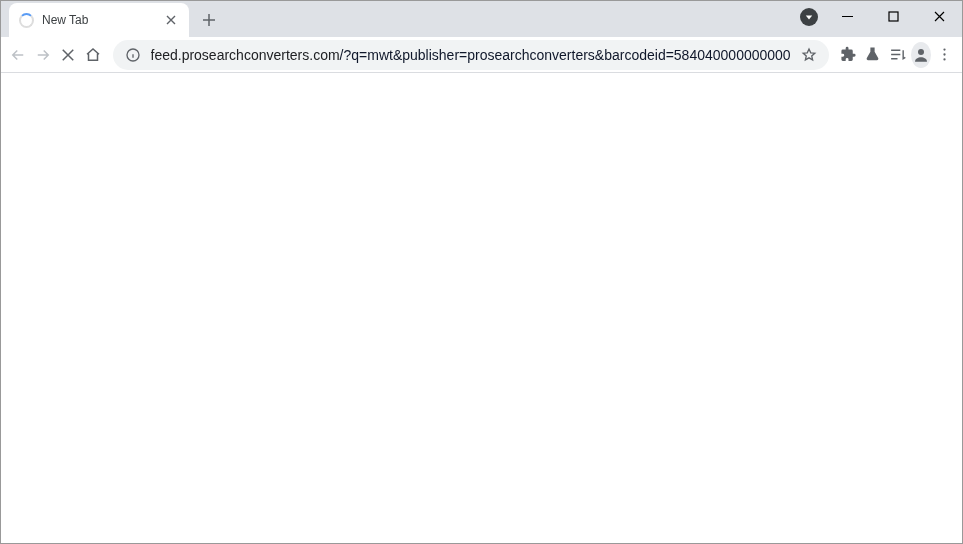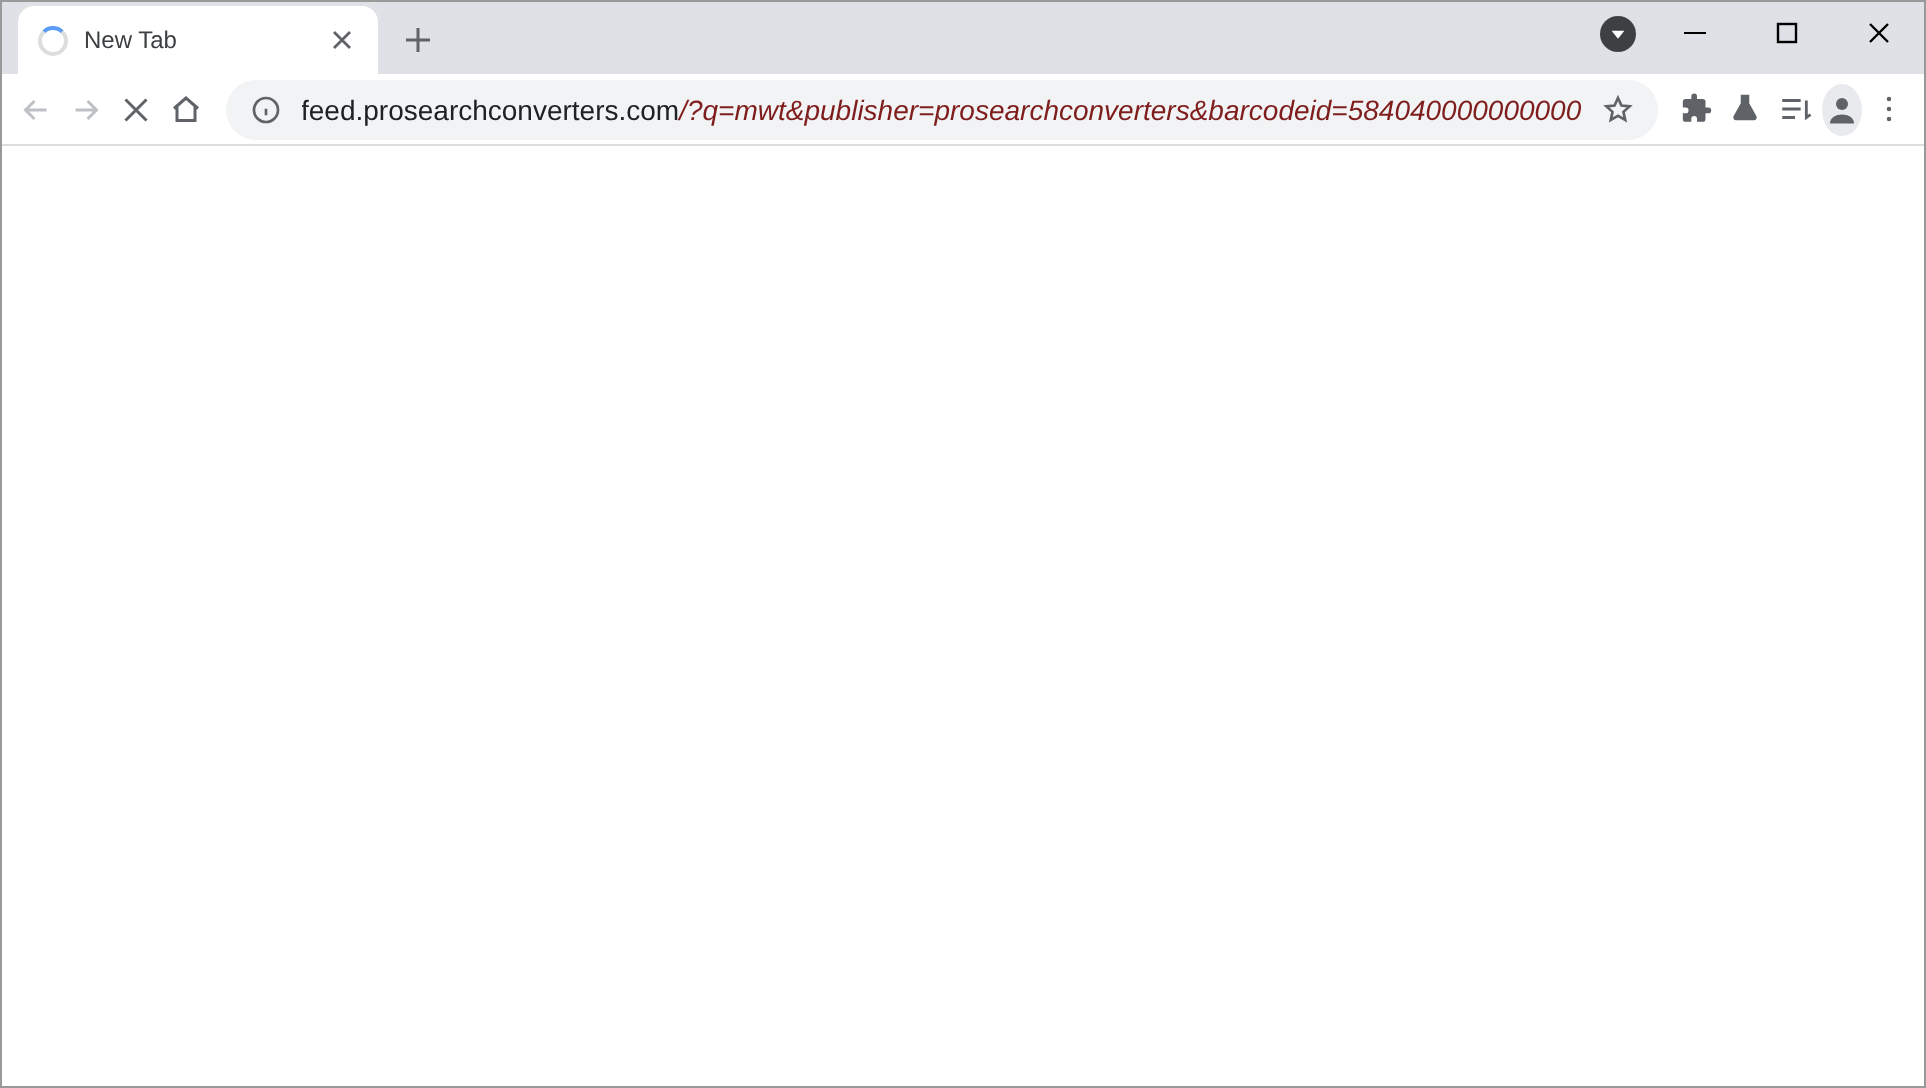--- a/index.html
+++ b/index.html
@@ -20,21 +20,21 @@
 .win-btn svg { width: 11px; height: 11px; }
 .ext-dot { position: absolute; right: 144px; top: 7px; width: 18px; height: 18px; background: #3c4043; border-radius: 50%; display: flex; align-items: center; justify-content: center; }
 .ext-dot svg { width: 8px; height: 8px; fill: #fff; }
 .toolbar { height: 36px; background: #fff; border-bottom: 1px solid #dadce0; display: flex; align-items: center; padding: 0 6px; gap: 2px; }
 .nav-btn { width: 30px; height: 30px; display: flex; align-items: center; justify-content: center; color: #5f6368; cursor: pointer; border-radius: 50%; }
 .nav-btn.disabled { color: #bdc1c6; cursor: default; }
 .nav-btn svg { width: 18px; height: 18px; }
 .omnibox { flex: 1; height: 30px; background: #f1f3f4; border-radius: 15px; display: flex; align-items: center; padding: 0 12px; margin: 0 6px; gap: 10px; }
 .omnibox .info { width: 16px; height: 16px; color: #5f6368; flex-shrink: 0; }
 .omnibox .url { font-size: 14px; color: #202124; white-space: nowrap; overflow: hidden; flex: 1; }
-.omnibox .url .path { color: #7f1d1d; font-style: italic; }
+.omnibox .url .path { color: #0f172a; }
 .omnibox .star { width: 16px; height: 16px; color: #5f6368; flex-shrink: 0; cursor: pointer; }
 .tool-icon { width: 30px; height: 30px; display: flex; align-items: center; justify-content: center; color: #5f6368; cursor: pointer; border-radius: 50%; }
 .tool-icon svg { width: 17px; height: 17px; }
 .avatar { width: 26px; height: 26px; background: #e8eaed; border-radius: 50%; display: flex; align-items: center; justify-content: center; color: #5f6368; cursor: pointer; }
 .avatar svg { width: 18px; height: 18px; }
 .content { flex: 1; background: #fff; }
 </style>
 </head>
 <body>
 

